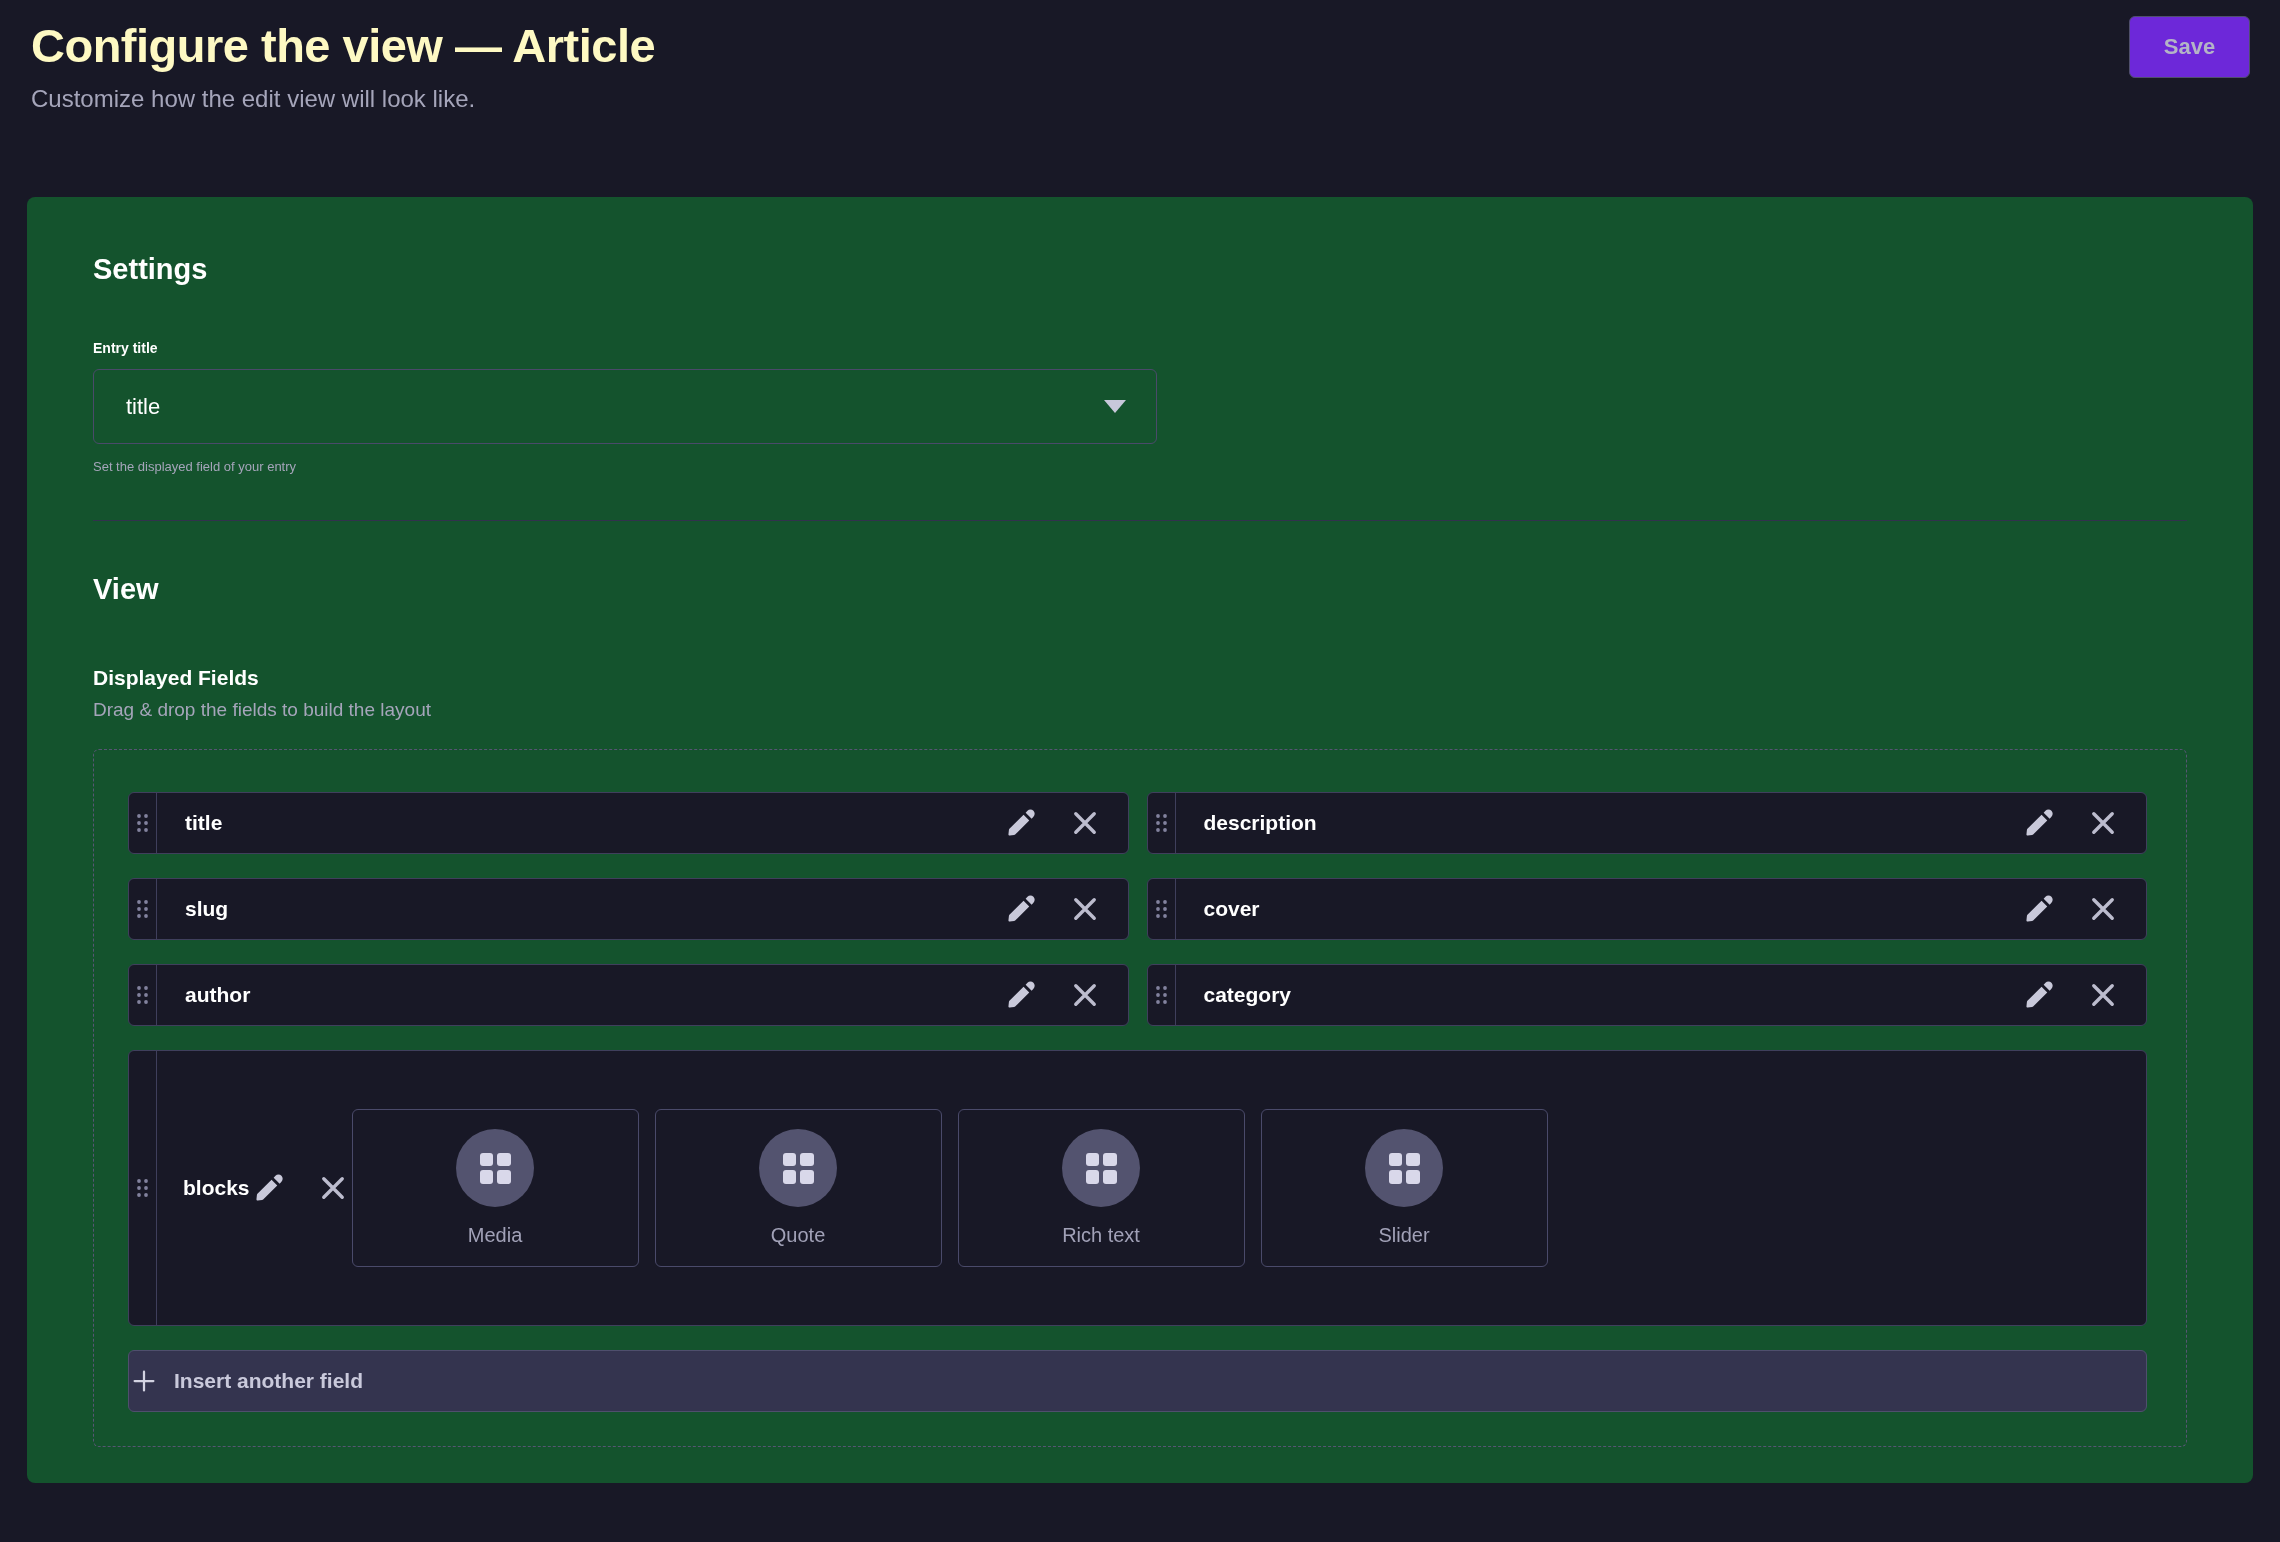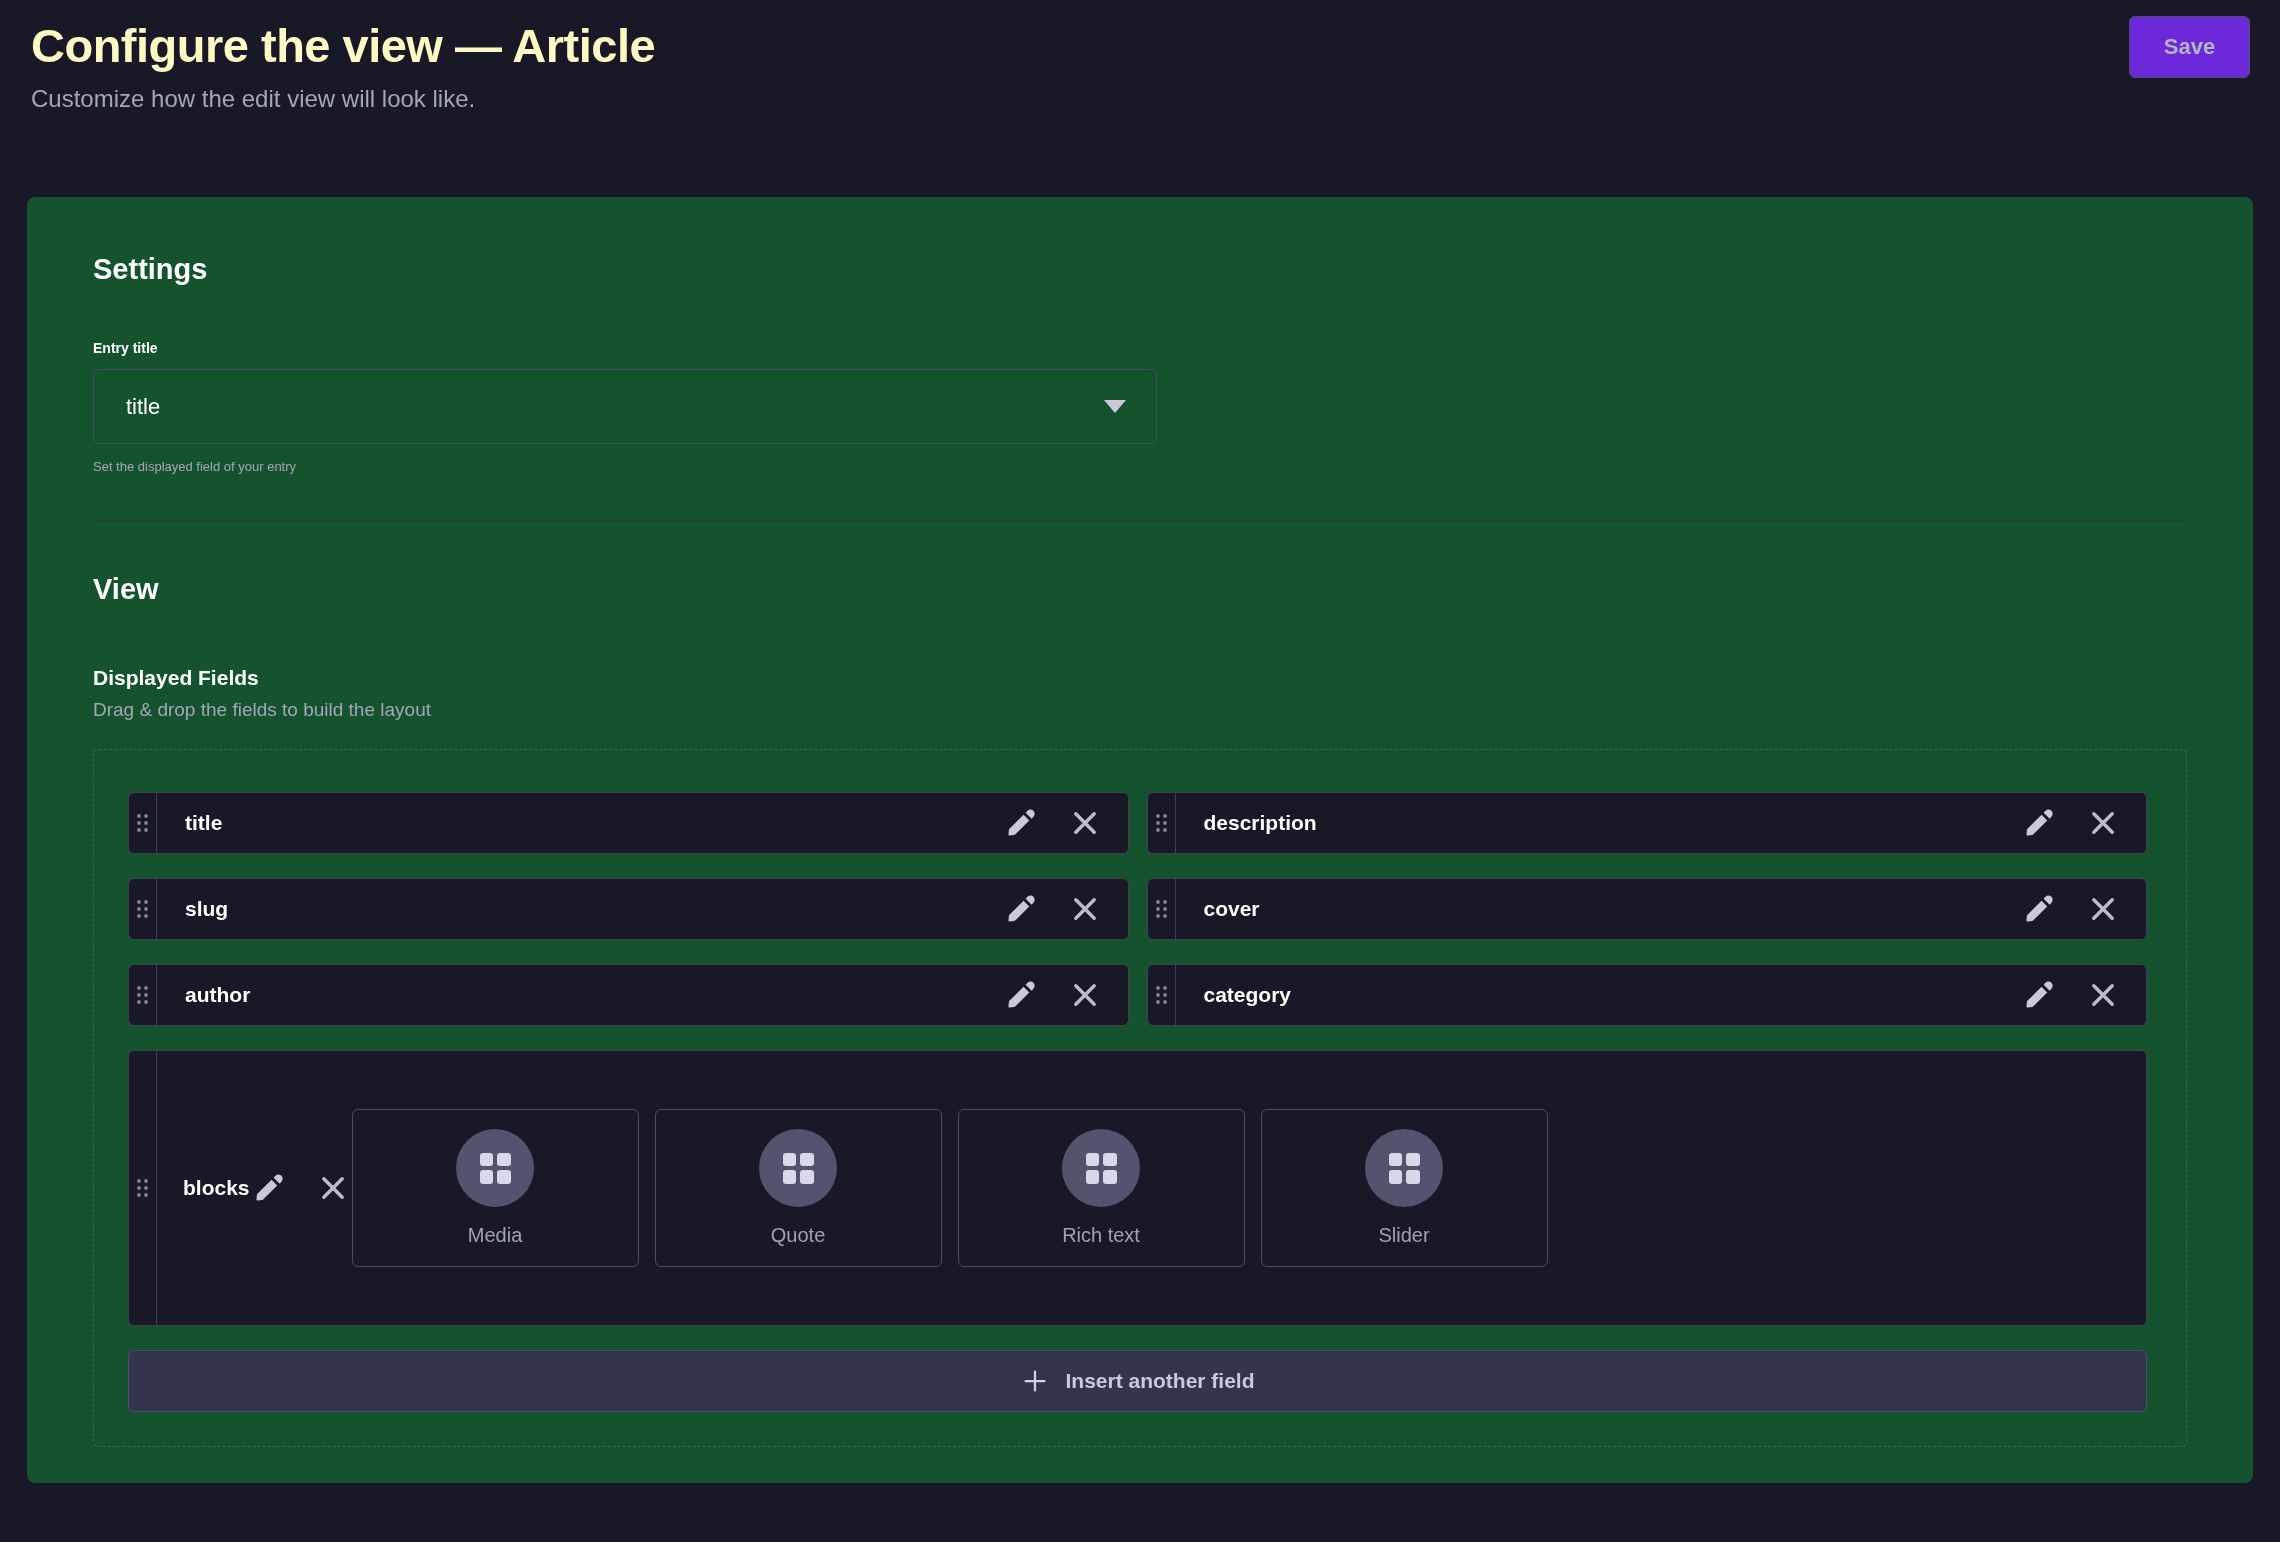--- a/index.html
+++ b/index.html
@@ -134,21 +134,21 @@
   .grid-icon span { background: #d9d8ea; border-radius: 3px; }
   .component-label { font-size: 20px; color: #a1a1b7; }
 
   
   .insert-btn {
     margin-top: 24px;
     width: 100%; height: 62px;
     background: #34344f;
     border: 1px solid #4f4f6d;
     border-radius: 6px;
-    display: flex; align-items: center; justify-content: center; gap: 15px;
+    display: flex; align-items: center; justify-content: flex-start; gap: 15px;
     color: #c9c9db; font-size: 21px; font-weight: 600;
     font-family: "Liberation Sans", sans-serif;
     cursor: pointer;
   }
 </style>
 </head>
 <body>
 
 <header class="page-header">
   <h1 class="page-title">Configure the view — Article</h1>

